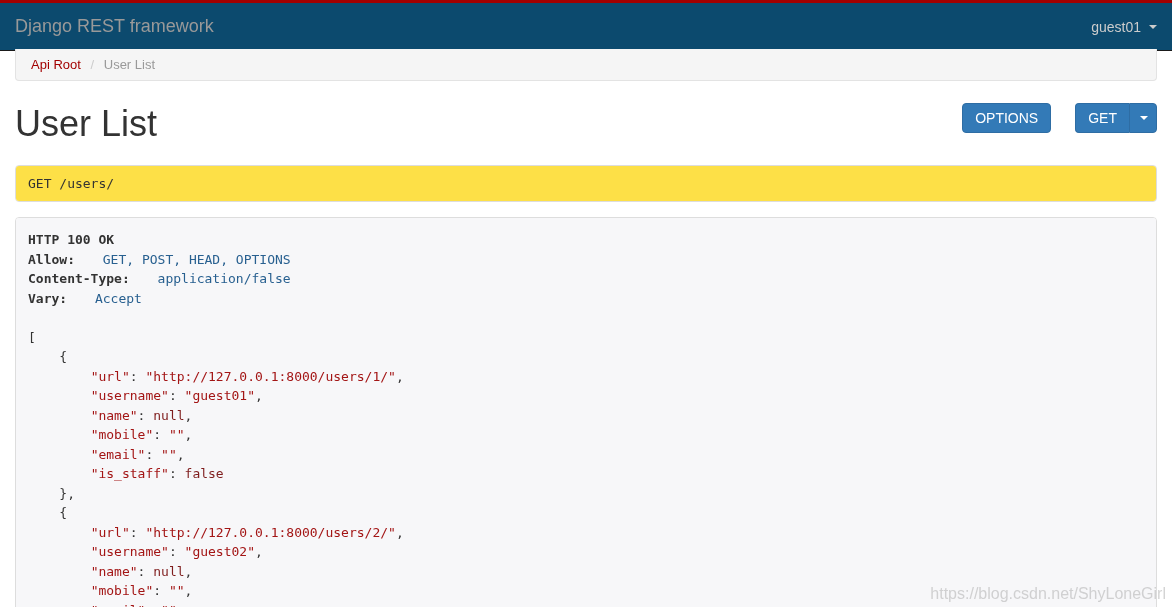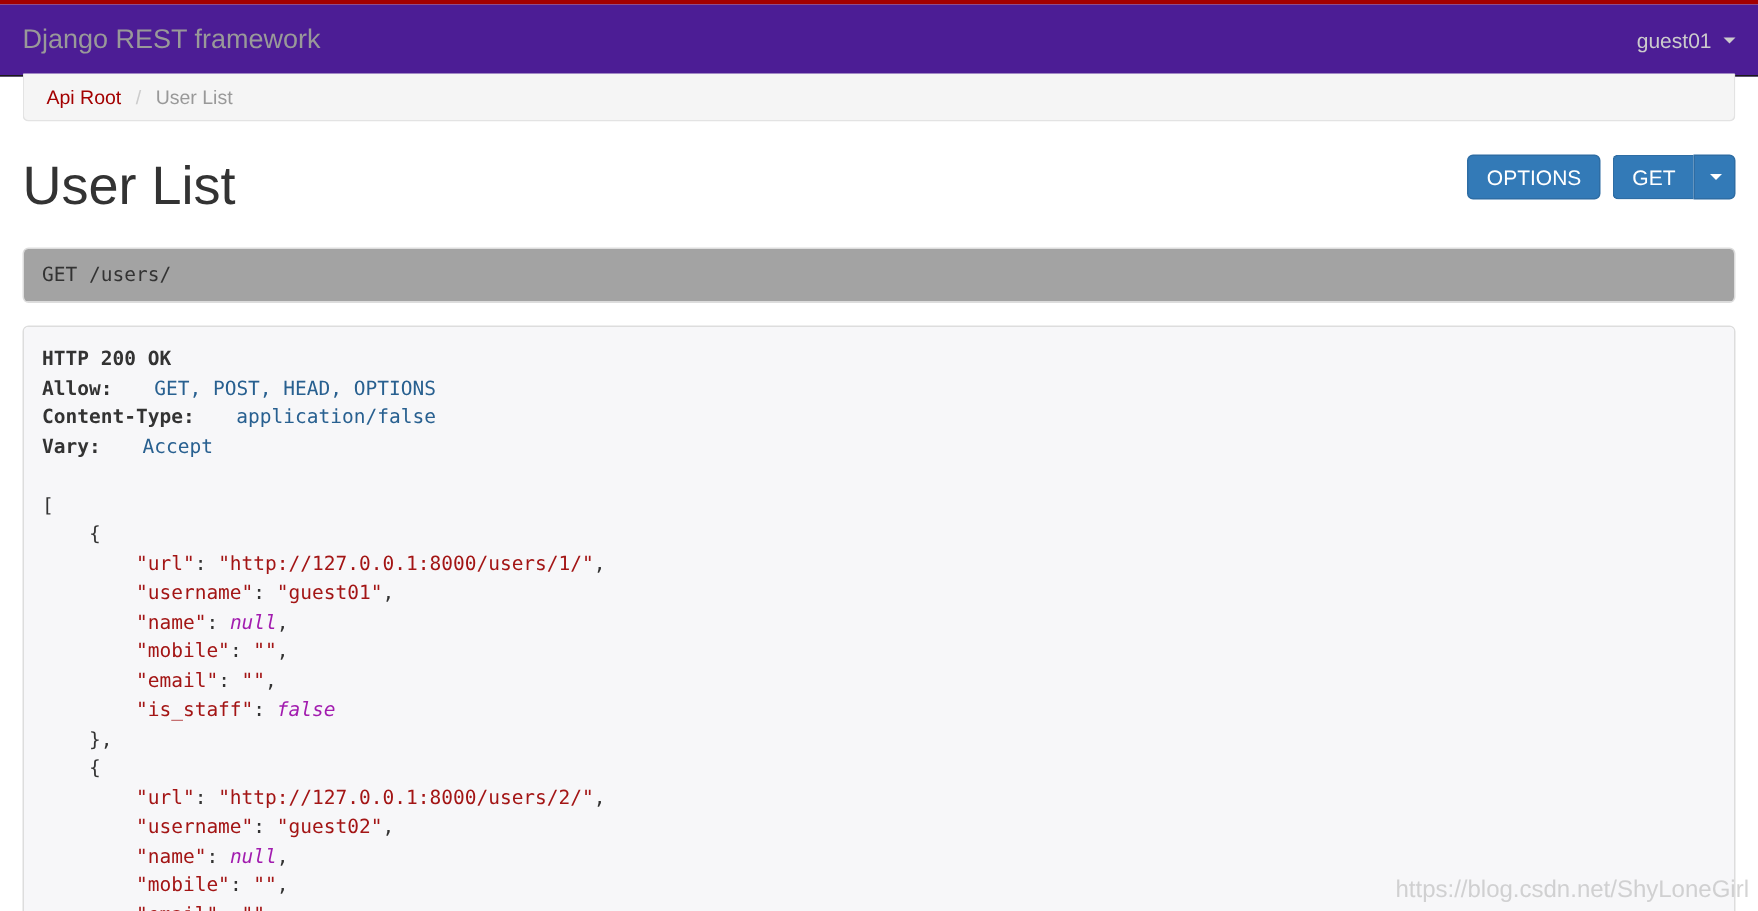--- a/index.html
+++ b/index.html
@@ -8,21 +8,21 @@
       font-size: 14px;
       color: #333;
       background: #fff;
       width: 1172px;
     }
     .top-red-bar {
       height: 3px;
       background: #a30000;
     }
     .navbar {
-      background: #4c1d95;
+      background: #0c4a6e;
       color: #ccc;
       height: 48px;
       display: flex;
       align-items: center;
       justify-content: space-between;
       padding: 0 15px;
       border-bottom: 1px solid #1a1a1a;
     }
     .navbar-brand {
       color: #999;
@@ -77,21 +77,21 @@
       align-items: flex-start;
       margin-bottom: 20px;
     }
     .page-title {
       font-size: 36px;
       font-weight: 500;
       color: #333;
     }
     .btn-group {
       display: flex;
-      gap: 8px;
+      gap: 24px;
     }
     .btn {
       background: #337ab7;
       color: #fff;
       border: 1px solid #2e6da4;
       padding: 6px 12px;
       font-size: 14px;
       border-radius: 4px;
       cursor: pointer;
       display: inline-flex;
@@ -113,40 +113,40 @@
     .btn-caret .caret {
       border-top-color: #fff;
     }
     .panel {
       border: 1px solid #ddd;
       border-radius: 4px;
       margin-bottom: 15px;
       overflow: hidden;
     }
     .panel-request {
-      background: #a3a3a3;
+      background: #fde047;
       padding: 10px 12px;
       font-family: Consolas, Menlo, monospace;
       font-size: 13px;
     }
     .panel-response {
       background: #f7f7f9;
       padding: 12px;
     }
     pre {
       font-family: Consolas, Menlo, monospace;
       font-size: 13px;
       line-height: 1.5;
       white-space: pre;
       color: #333;
     }
     .kw { color: #333; font-weight: bold; }
     .hval { color: #286090; margin-left: 20px; }
     .str { color: #a31515; }
-    .lit { color: #a21caf; font-style: italic; }
+    .lit { color: #7f1d1d; }
     .pn { color: #333; }
     .key { color: #a31515; }
     .watermark {
       position: fixed;
       right: 6px;
       bottom: 4px;
       color: rgba(170,170,170,0.5);
       font-size: 16px;
       pointer-events: none;
     }
@@ -186,21 +186,21 @@
   </div>
 
   <div class="panel">
     <div class="panel-request">
       <span>GET</span> <span>/users/</span>
     </div>
   </div>
 
   <div class="panel">
     <div class="panel-response">
-      <pre id="response-pre"><span class="kw">HTTP 200 OK</span>
+      <pre id="response-pre"><span class="kw">HTTP 100 OK</span>
 <span class="kw">Allow:</span> <span class="hval">GET, POST, HEAD, OPTIONS</span>
 <span class="kw">Content-Type:</span> <span class="hval">application/false</span>
 <span class="kw">Vary:</span> <span class="hval">Accept</span>
 
 <span class="pn">[</span>
     <span class="pn">{</span>
         <span class="key">"url"</span><span class="pn">:</span> <span class="str">"http://127.0.0.1:8000/users/1/"</span><span class="pn">,</span>
         <span class="key">"username"</span><span class="pn">:</span> <span class="str">"guest01"</span><span class="pn">,</span>
         <span class="key">"name"</span><span class="pn">:</span> <span class="lit">null</span><span class="pn">,</span>
         <span class="key">"mobile"</span><span class="pn">:</span> <span class="str">""</span><span class="pn">,</span>

